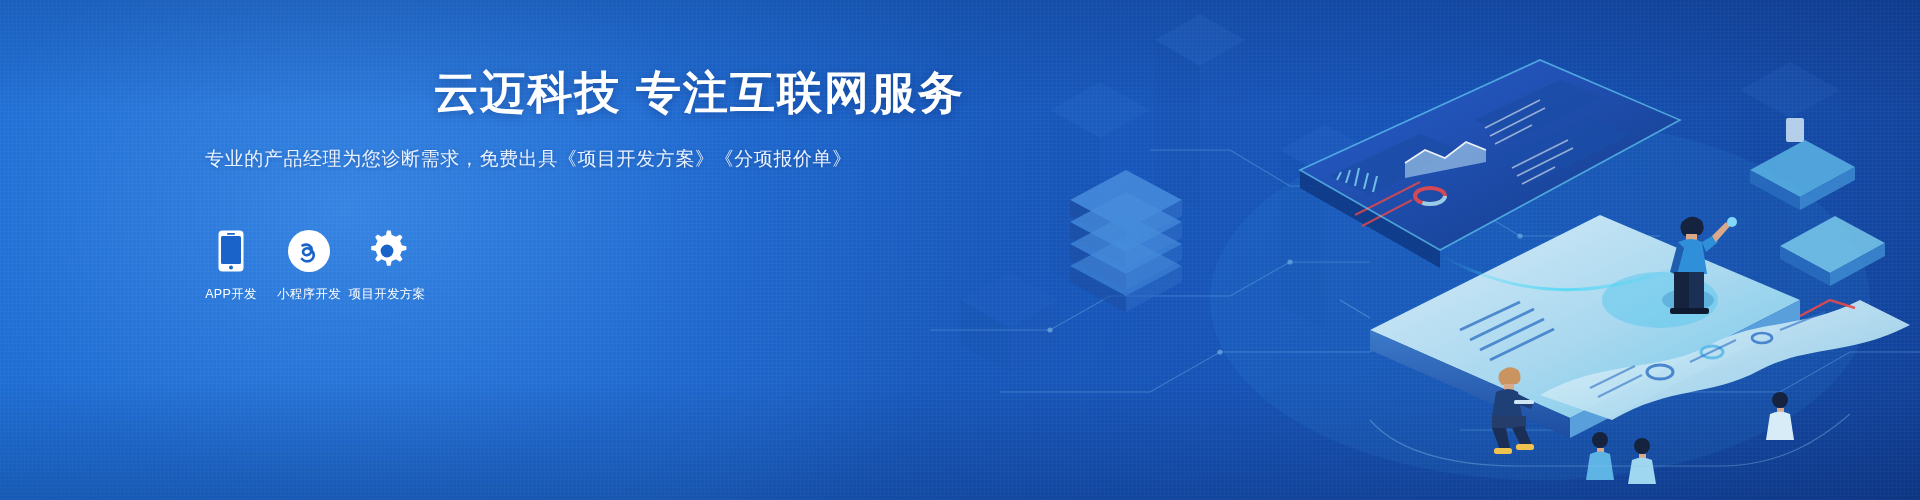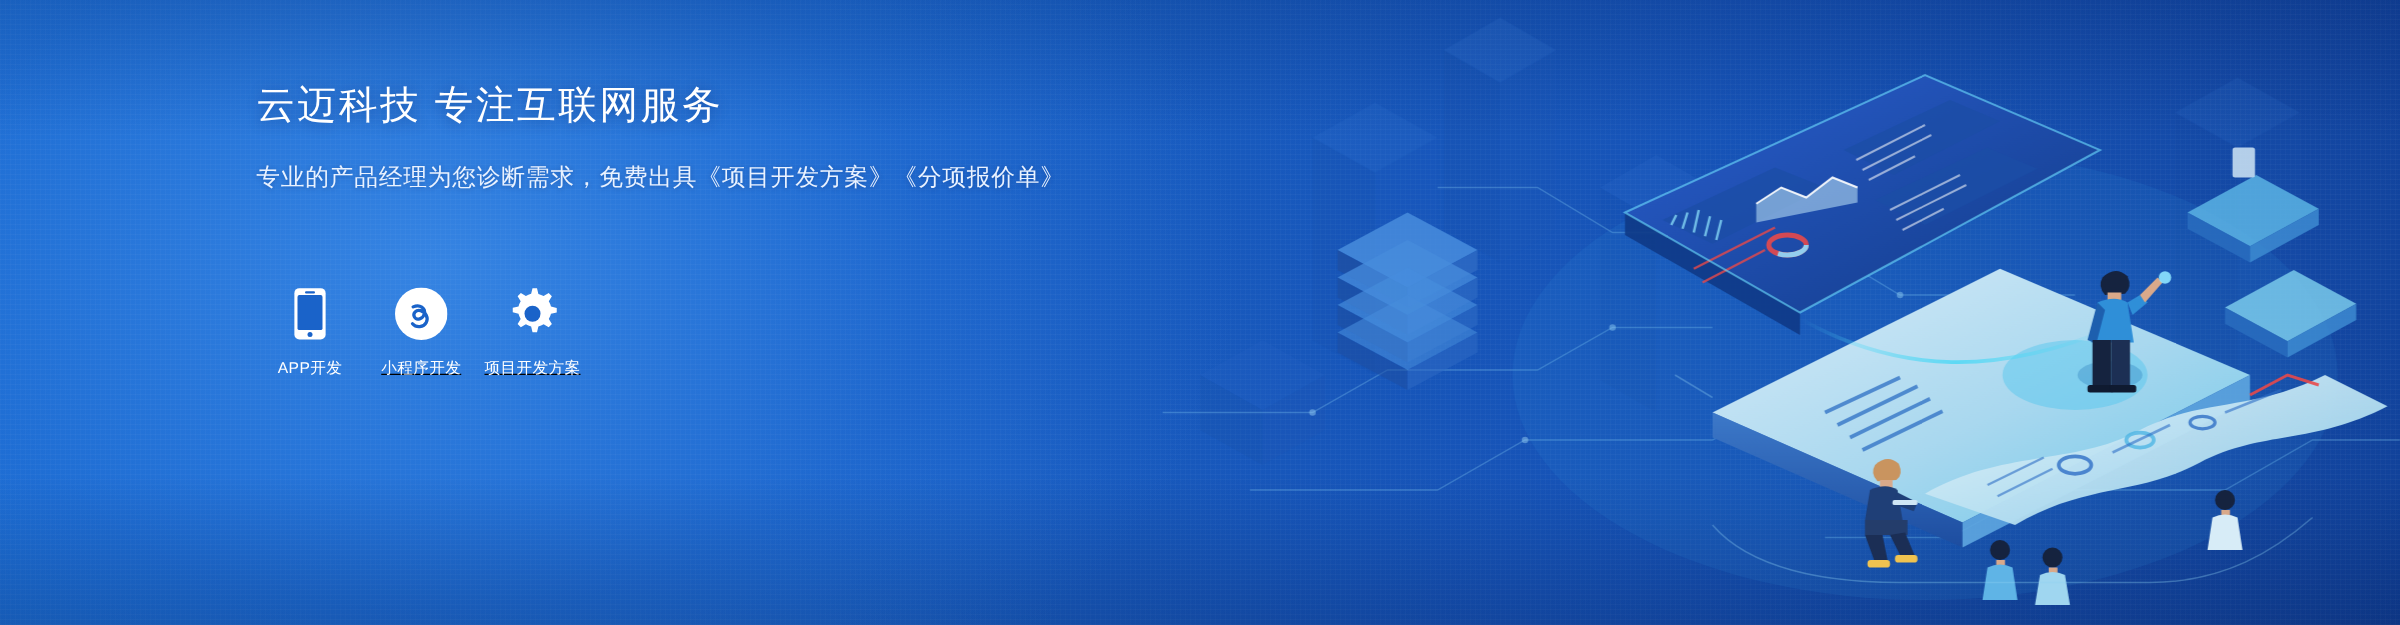--- a/index.html
+++ b/index.html
@@ -32,38 +32,39 @@
     content:""; position:absolute; inset:0; pointer-events:none;
     background:linear-gradient(180deg, rgba(0,20,70,0.16) 0%, rgba(0,0,0,0) 22%, rgba(0,0,0,0) 76%, rgba(0,18,64,0.20) 100%);
   }
 
   
   .copy {
     position:absolute; left:205px; top:66px; z-index:6;
     width:760px;
   }
   .headline {
-    font-size:31px; line-height:1.18; font-weight:normal; color:#ffffff;
+    font-size:45px; line-height:1.18; font-weight:bold; color:#ffffff;
     letter-spacing:2px; white-space:nowrap;
     text-shadow:0 2px 10px rgba(3,30,90,0.35);
+    text-align:right;
   }
   .sub {
     margin-top:22px;
     font-size:19px; line-height:35px; color:#e9f2ff;
     letter-spacing:0.6px; white-space:nowrap;
     text-shadow:0 1px 4px rgba(3,30,90,0.30);
   }
 
   
   .services {
-    position:absolute; left:212px; top:228px; z-index:6;
+    position:absolute; left:195px; top:228px; z-index:6;
     display:flex; align-items:center;
   }
   .svc { width:72px; display:flex; flex-direction:column; align-items:center; cursor:pointer; }
-  .svc + .svc { margin-left:17px;text-decoration:underline; }
+  .svc + .svc { margin-left:6px; }
   .svc-ico { height:46px; display:flex; align-items:center; justify-content:center; }
   .svc-ico svg { display:block; fill:#ffffff; }
   .svc-label {
     margin-top:12px; font-size:12.5px; color:#ffffff; white-space:nowrap;
     letter-spacing:0.3px;
   }
 
   
   .art { position:absolute; right:0; top:0; width:1020px; height:500px; z-index:3; }
   .art svg { display:block; width:100%; height:100%; }

